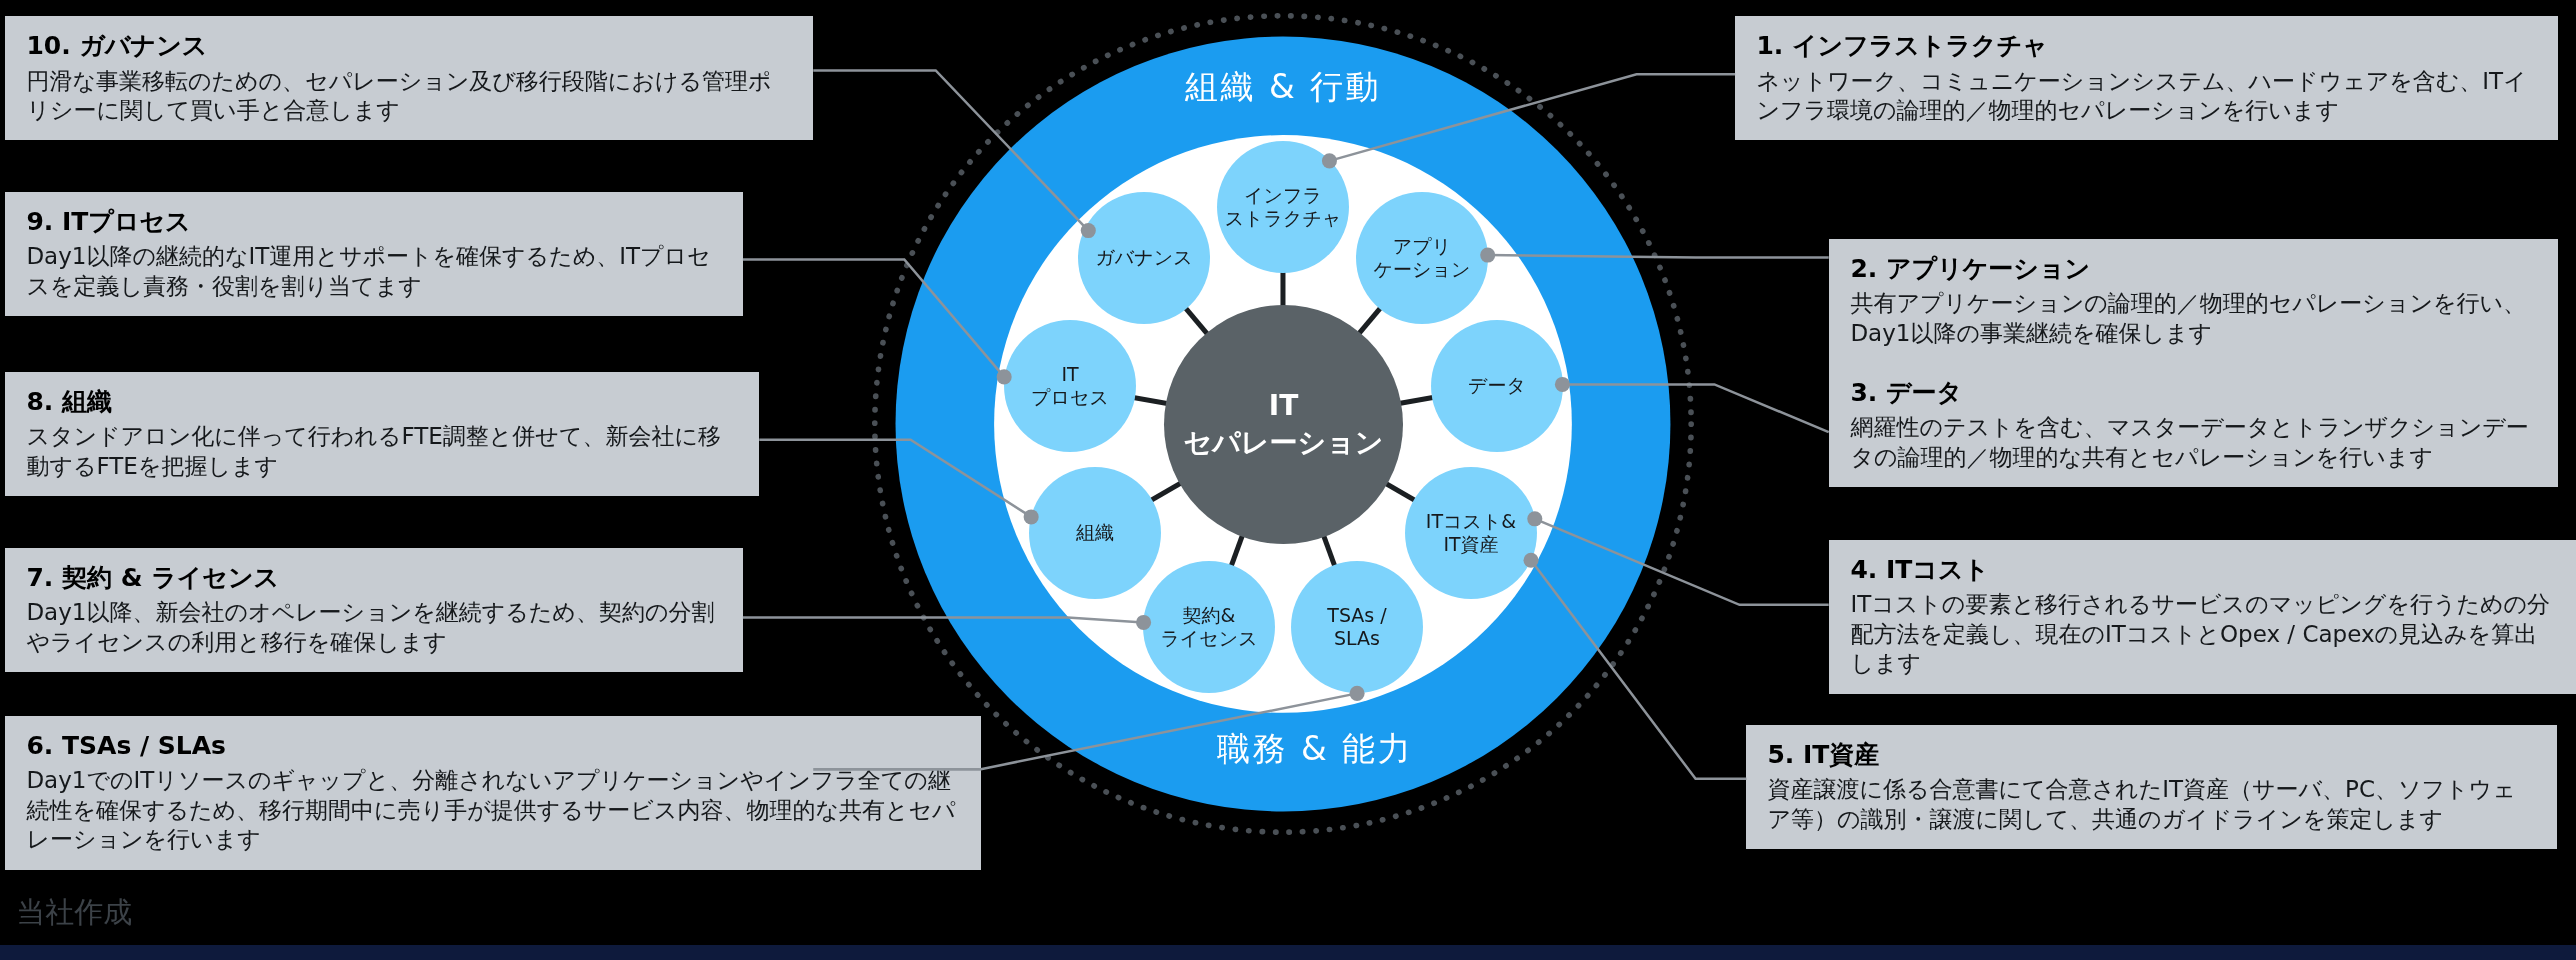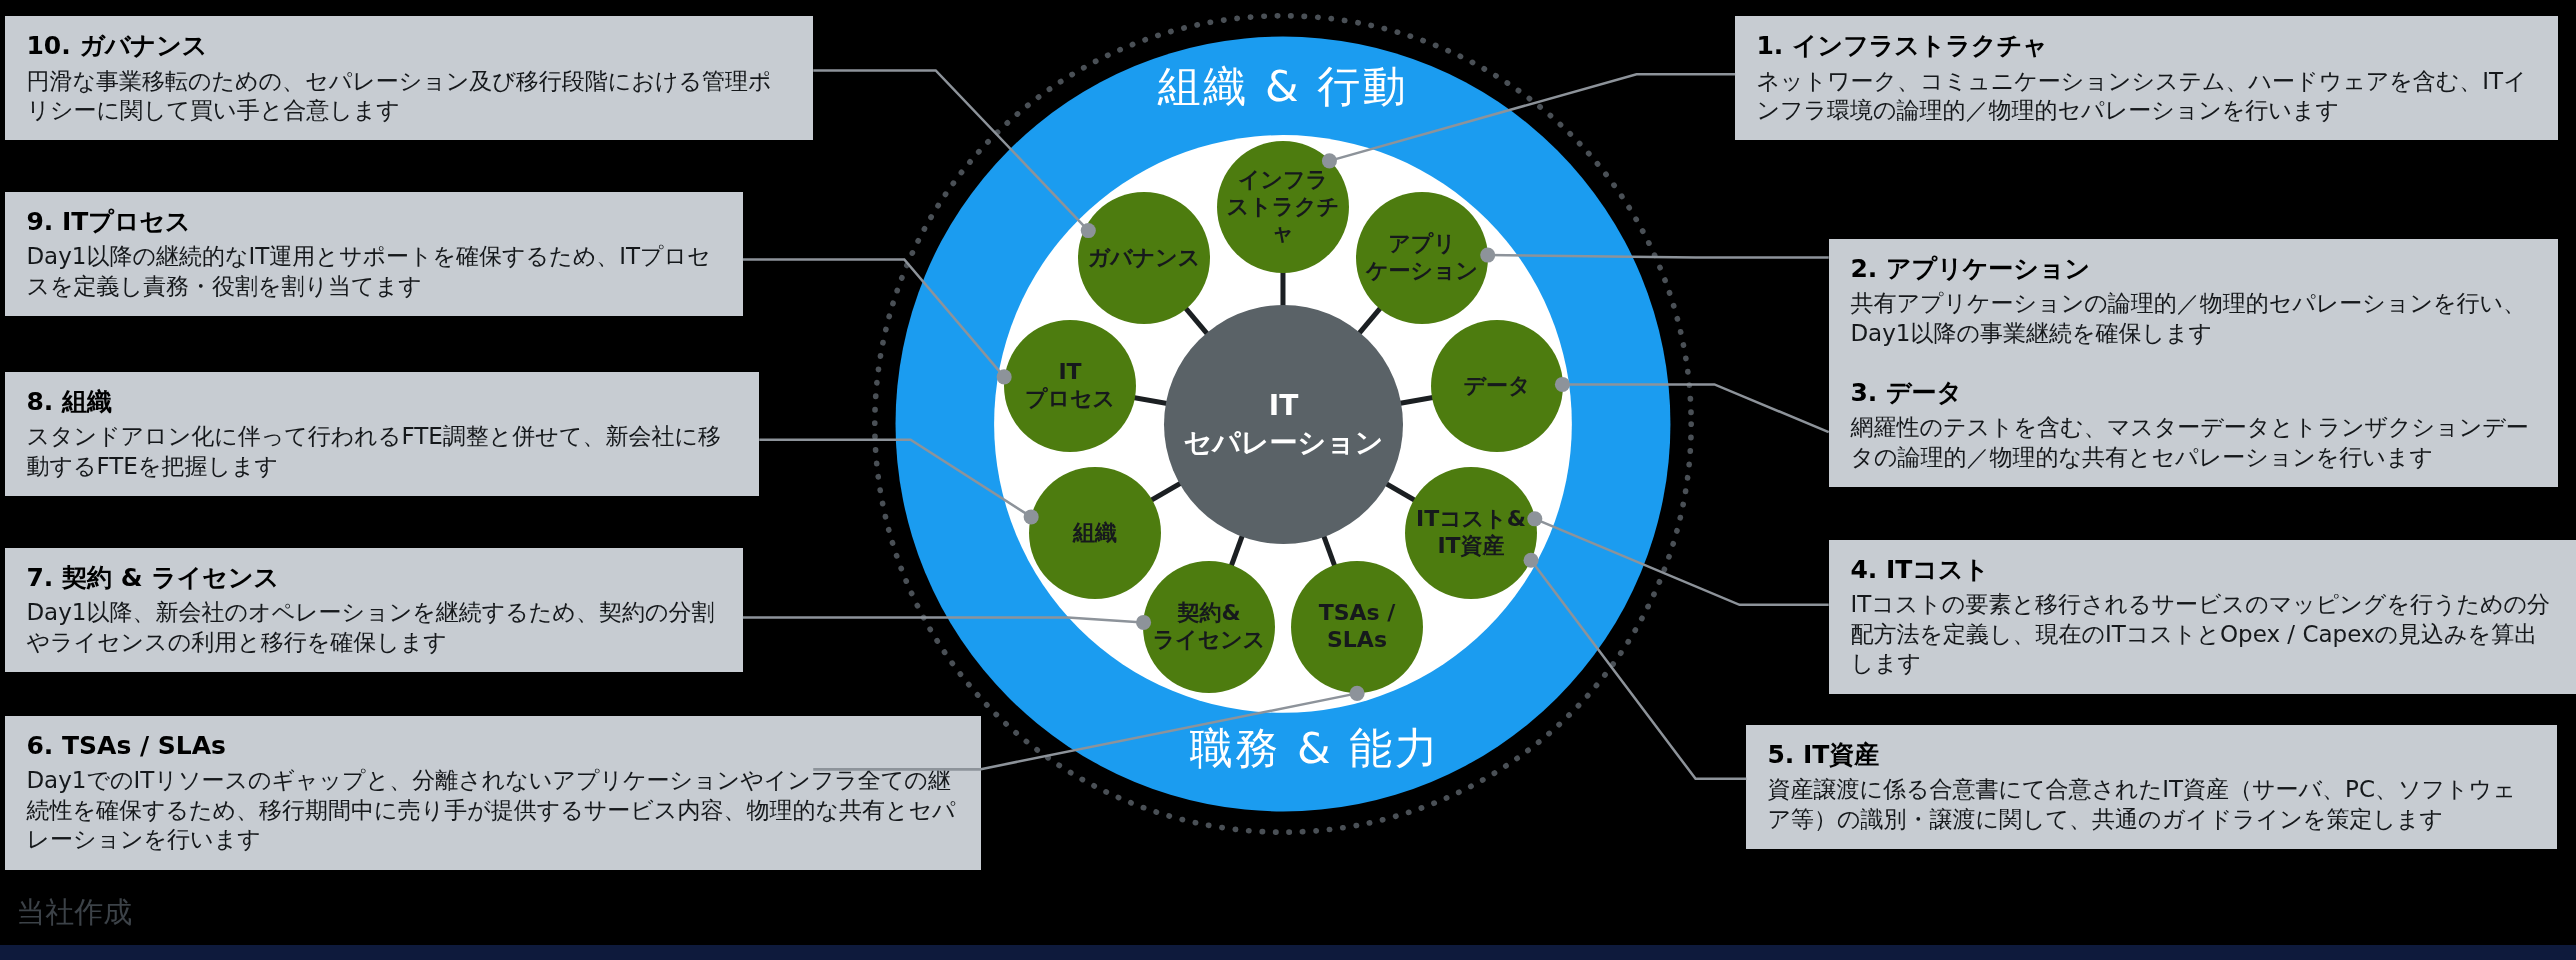--- a/index.html
+++ b/index.html
@@ -9,23 +9,23 @@
 
   
   .note-box{position:absolute;background:#C7CCD2;color:#111;padding:14px 25px 15px 21.4px;box-sizing:border-box;}
   .note-title{font-size:25px;font-weight:bold;color:#000;line-height:1.25;margin-bottom:5px;}
   .note-body{font-size:23px;font-weight:400;color:#15181b;line-height:1.28;}
 
   
   .circle{position:absolute;border-radius:50%;}
   .hub-center{background:#5A6267;display:flex;align-items:center;justify-content:center;text-align:center;
               color:#fff;font-weight:bold;font-size:28px;line-height:1.3;white-space:pre-line;}
-  .node{background:#4d7c0f;display:flex;align-items:center;justify-content:center;text-align:center;
-        color:#16191c;font-weight:700;font-size:22px;line-height:1.22;white-space:pre-line;}
-  .ring-label{position:absolute;color:#fff;font-size:43px;font-weight:500;letter-spacing:2.5px;
+  .node{background:#7dd3fc;display:flex;align-items:center;justify-content:center;text-align:center;
+        color:#16191c;font-weight:400;font-size:19px;line-height:1.22;white-space:pre-line;}
+  .ring-label{position:absolute;color:#fff;font-size:33px;font-weight:500;letter-spacing:2.5px;
               transform:translate(-50%,-50%);white-space:nowrap;}
   .credit{position:absolute;left:16.3px;top:893px;font-size:29px;color:#3C4248;}
   .bottom-bar{position:absolute;left:0;bottom:0;width:100%;height:16.3px;background:#0E1A3C;}
 </style>
 </head>
 <body>
 
 <div class="canvas">
 
   <svg class="layer" width="2576" height="961" viewBox="0 0 4102 1530">

